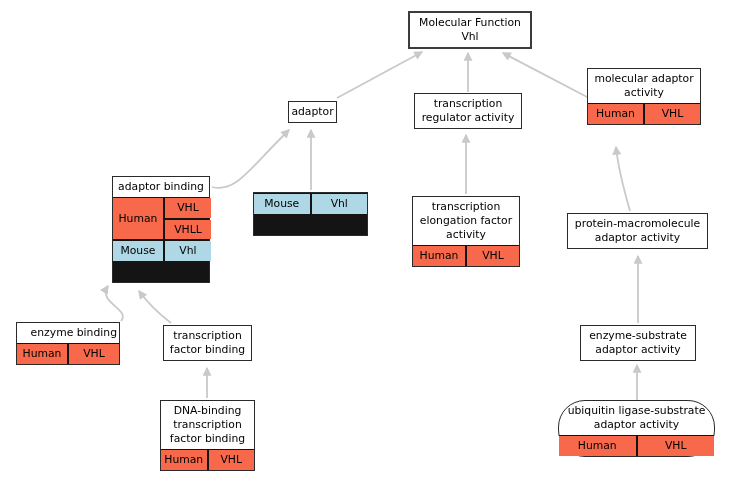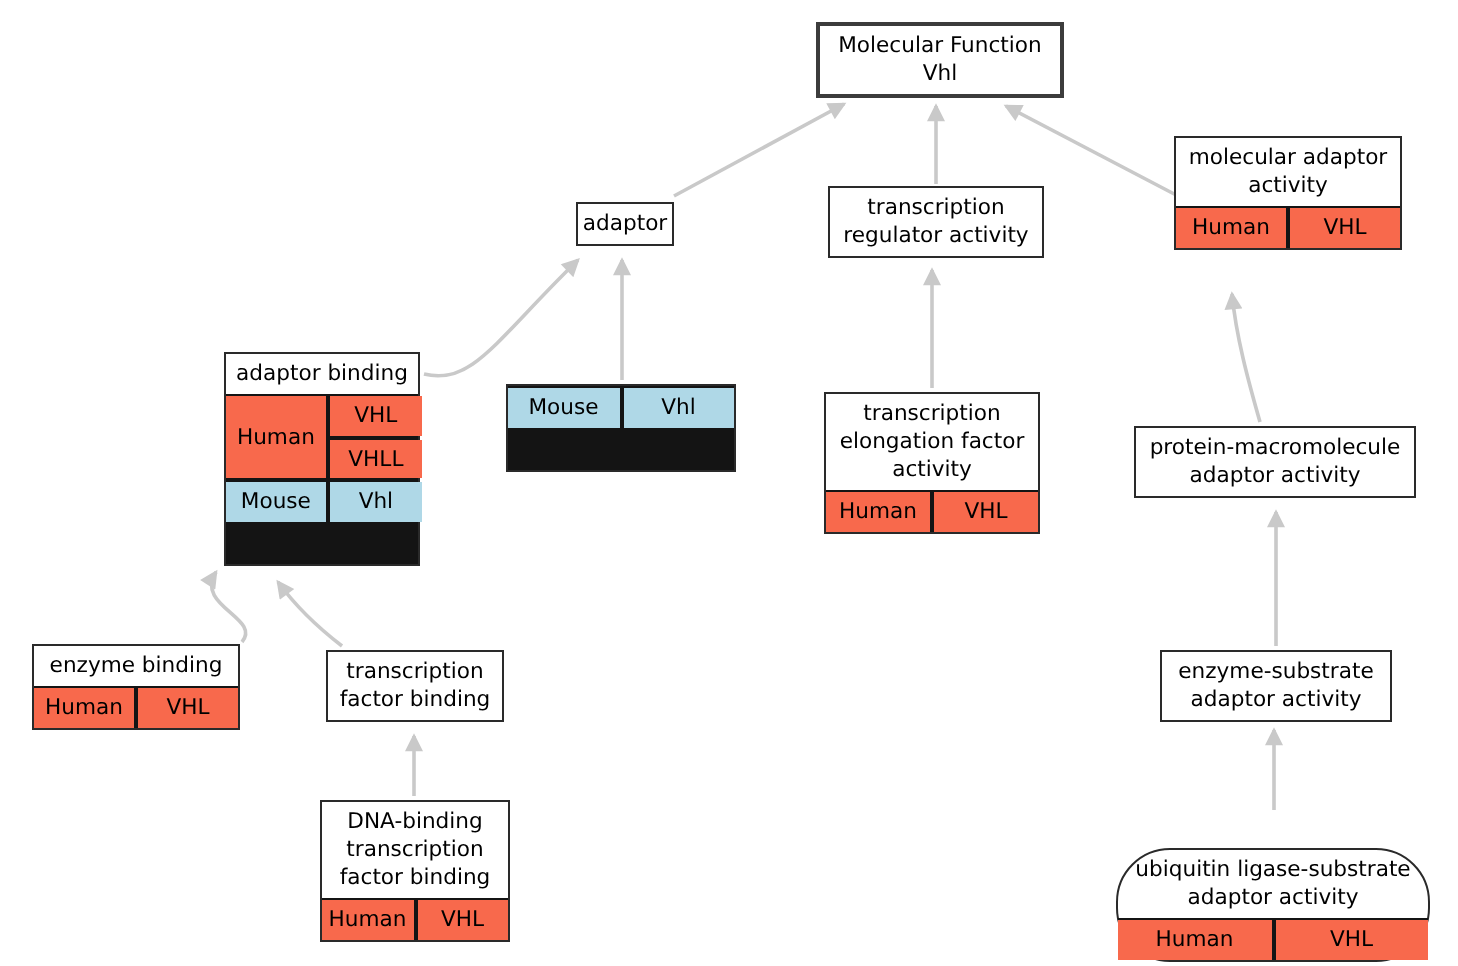--- a/index.html
+++ b/index.html
@@ -124,21 +124,21 @@
       <div class="cell sp-human">Human</div>
       <div class="cell sp-human">VHL</div>
     </div>
   </div>
 
   <div class="node" style="left:567px;top:213px;width:141px;">
     <div class="ntitle">protein-macromolecule
 adaptor activity</div>
   </div>
 
-  <div class="node" style="left:16px;top:322px;width:104px;">
+  <div class="node" style="left:16px;top:322px;width:104px;text-align:right;">
     <div class="ntitle">enzyme binding</div>
     <div class="rows two-col">
       <div class="cell sp-human">Human</div>
       <div class="cell sp-human">VHL</div>
     </div>
   </div>
 
   <div class="node" style="left:163px;top:325px;width:89px;">
     <div class="ntitle">transcription
 factor binding</div>
@@ -152,21 +152,21 @@
   <div class="node" style="left:160px;top:400px;width:95px;">
     <div class="ntitle">DNA-binding
 transcription
 factor binding</div>
     <div class="rows two-col">
       <div class="cell sp-human">Human</div>
       <div class="cell sp-human">VHL</div>
     </div>
   </div>
 
-  <div class="node" style="left:558px;top:424px;width:157px;border-radius:27px;">
+  <div class="node" style="left:558px;top:400px;width:157px;border-radius:27px;">
     <div class="ntitle">ubiquitin ligase-substrate
 adaptor activity</div>
     <div class="rows two-col">
       <div class="cell sp-human">Human</div>
       <div class="cell sp-human">VHL</div>
     </div>
   </div>
 
 </div>
 

